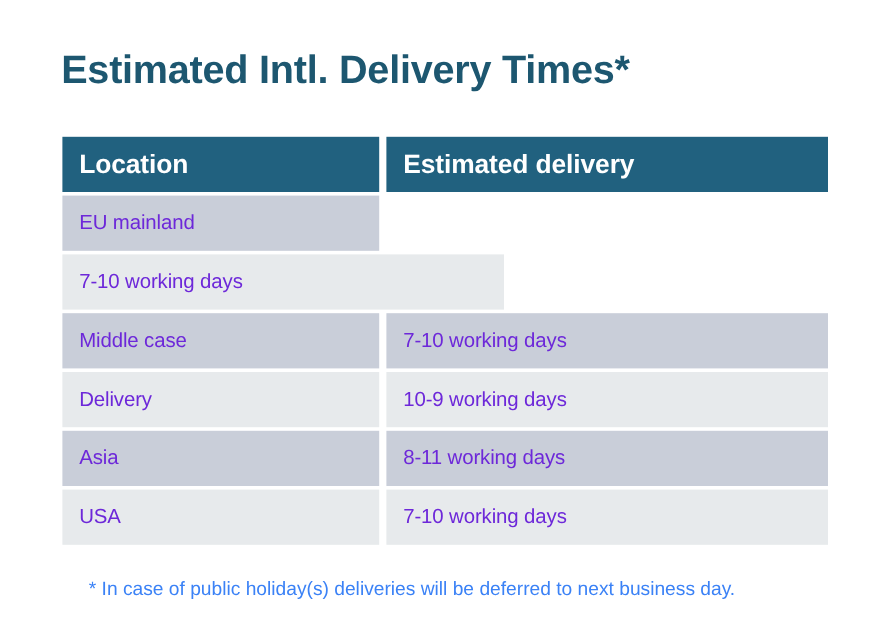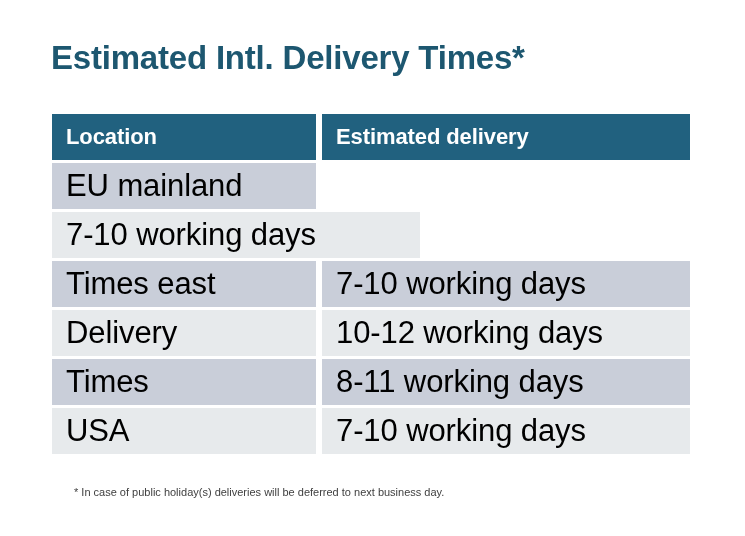--- a/index.html
+++ b/index.html
@@ -52,22 +52,22 @@
   .trow:last-child {
     margin-bottom: 6px;
   }
 
   .cell {
     box-sizing: border-box;
     display: flex;
     align-items: center;
     padding-left: 14px;
     height: 46px;
-    font-size: 31px;
-    color: #000000;
+    font-size: 17px;
+    color: #6d28d9;
     letter-spacing: -0.1px;
     white-space: nowrap;
     overflow: hidden;
   }
 
   .col-location  { width: 264px; margin-right: 6px; }
   .col-delivery  { width: 368px; }
 
   
   .header-row .cell {
@@ -81,23 +81,23 @@
 
   
   .row-odd  .cell { background: #c9ced9; }
   .row-even .cell { background: #e7eaec; }
 
   
   .footnote {
     position: absolute;
     left: 74px;
     top: 482px;
-    font-size: 11px;
+    font-size: 16px;
     line-height: 20px;
-    color: #404040;
+    color: #3b82f6;
     white-space: nowrap;
   }
 </style>
 </head>
 <body>
 
 <div class="page">
 
   <div class="page-title">Estimated Intl. Delivery Times*</div>
 
@@ -110,31 +110,31 @@
 
     <div class="trow row-odd">
       <div class="cell col-location">EU mainland</div>
     </div>
 
     <div class="trow row-even">
       <div class="cell col-delivery">7-10 working days</div>
     </div>
 
     <div class="trow row-odd">
-      <div class="cell col-location">Times east</div>
+      <div class="cell col-location">Middle case</div>
       <div class="cell col-delivery">7-10 working days</div>
     </div>
 
     <div class="trow row-even">
       <div class="cell col-location">Delivery</div>
-      <div class="cell col-delivery">10-12 working days</div>
+      <div class="cell col-delivery">10-9 working days</div>
     </div>
 
     <div class="trow row-odd">
-      <div class="cell col-location">Times</div>
+      <div class="cell col-location">Asia</div>
       <div class="cell col-delivery">8-11 working days</div>
     </div>
 
     <div class="trow row-even">
       <div class="cell col-location">USA</div>
       <div class="cell col-delivery">7-10 working days</div>
     </div>
 
   </div>
 

